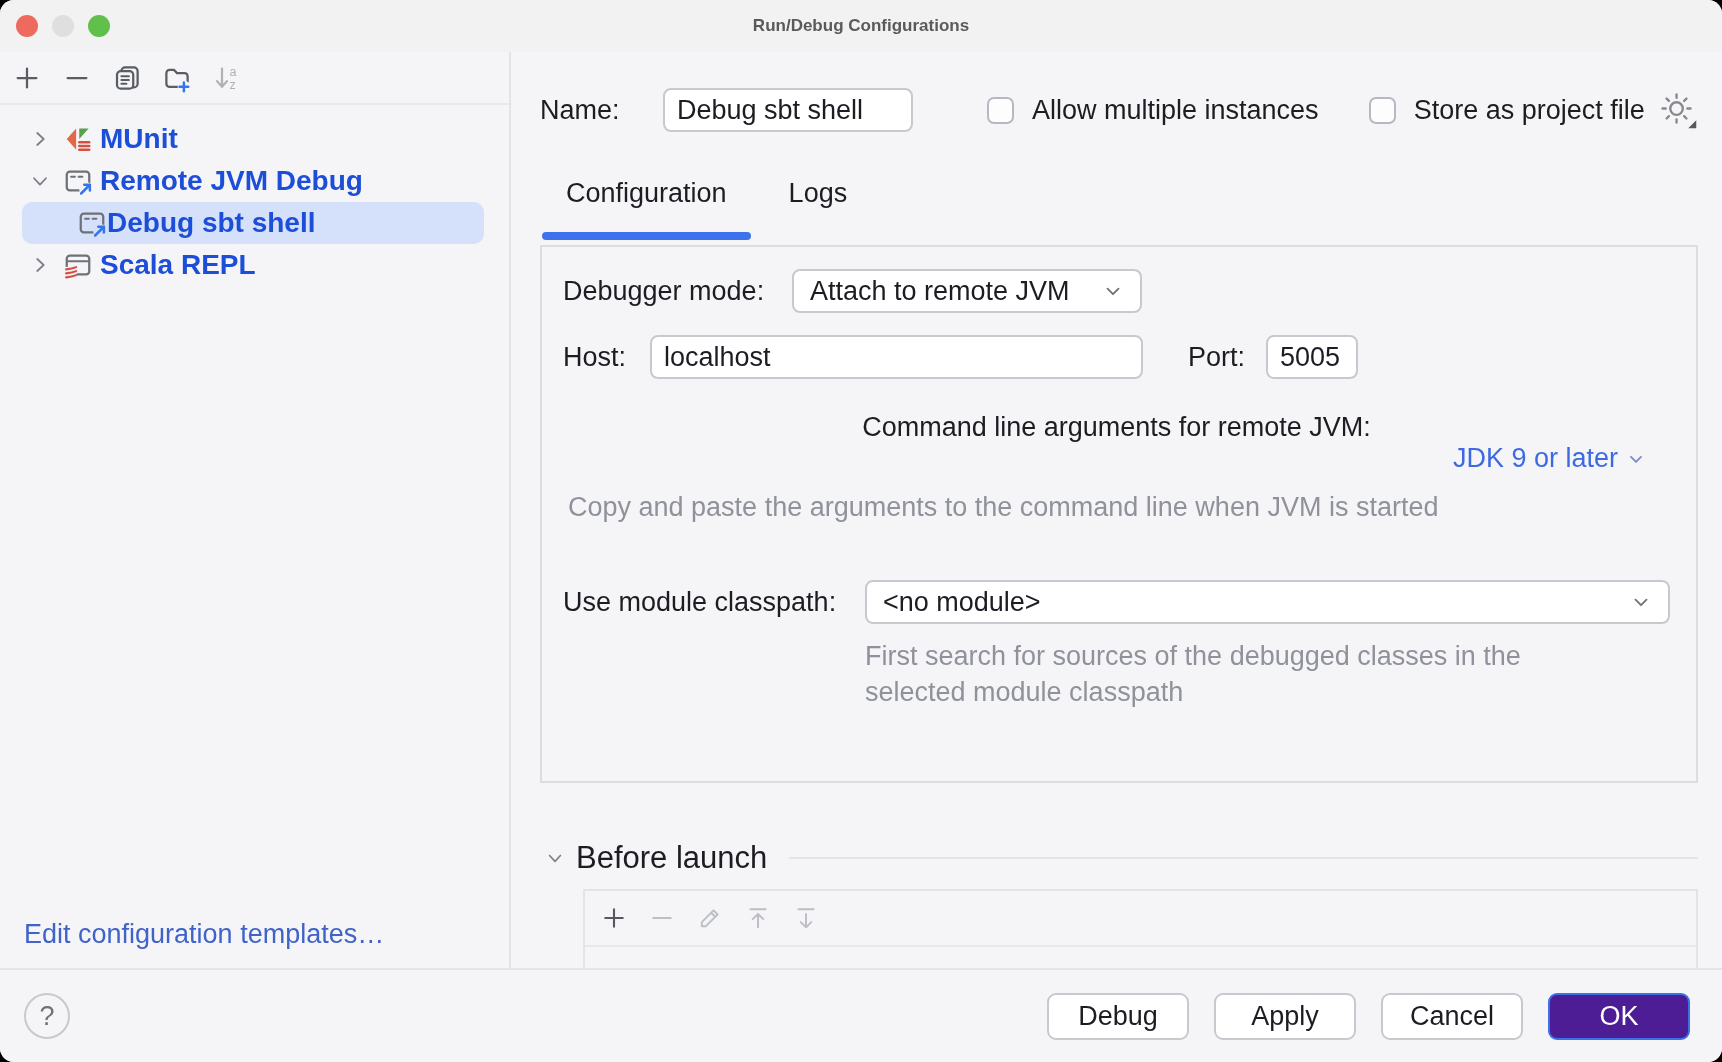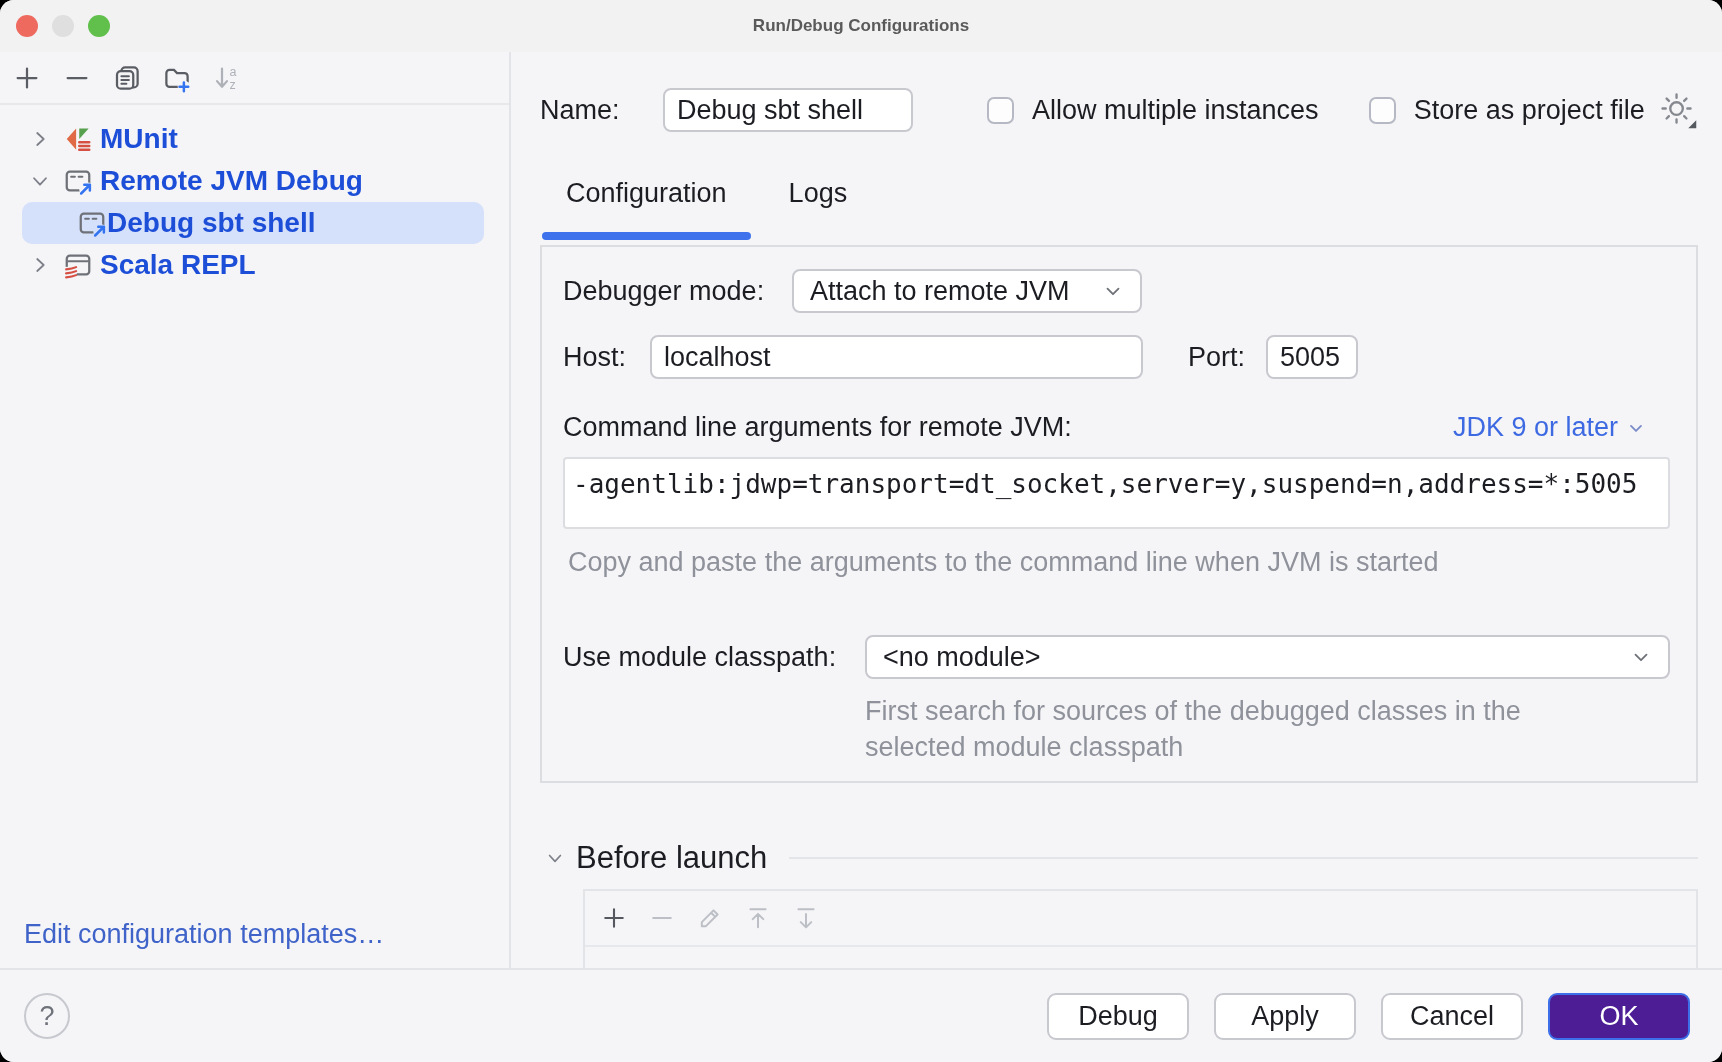--- a/index.html
+++ b/index.html
@@ -56,21 +56,21 @@
   .select{height:44px;border:2px solid #c8c9cf;border-radius:8px;background:#fff;display:flex;align-items:center;
           padding:0 16px;font-size:27px;color:#1c1d22;position:relative;}
   .select .chev{margin-left:auto;padding-left:14px;}
   .row-debugger .lbl{width:229px;}
   .row-debugger .select{width:350px;}
   .row-host{margin-top:22px;}
   .row-host .lbl{width:87px;}
   .host-input{width:493px;}
   .port-lbl{margin-left:45px;}
   .port-input{width:92px;margin-left:21px;}
-  .row-cmd-label{margin-top:33px;display:flex;align-items:center;}
+  .row-cmd-label{margin-top:33px;display:flex;align-items:center;flex-direction:column;}
   .jdk-link{margin-left:auto;color:#3d6ae2;display:flex;align-items:center;gap:8px;cursor:pointer;margin-right:24px;}
   .mono-field{margin-top:14px;height:72px;border:2px solid #dcdde1;border-radius:4px;background:#fff;
               font-family:"DejaVu Sans Mono","Liberation Mono",monospace;font-size:26px;color:#1c1d22;
               padding:10px 8px;white-space:nowrap;overflow:hidden;}
   .hint{color:#8f929b;font-size:27px;}
   .hint1{margin-top:18px;padding-left:5px;}
   .row-module{margin-top:57px;}
   .row-module .lbl{width:302px;flex:none;}
   .row-module .select{flex:1;}
   .hint2{margin-top:14px;margin-left:302px;max-width:700px;line-height:36px;}
@@ -274,23 +274,20 @@
       <div class="frow row-cmd-label">
         <div>Command line arguments for remote JVM:</div>
         <div class="jdk-link">
           <span>JDK 9 or later</span>
           <svg width="20" height="20" viewBox="0 0 24 24">
               <path d="M6 9.5l6 6 6-6" stroke="#7a8bc9" stroke-width="2.2" fill="none" stroke-linecap="round" stroke-linejoin="round"></path>
             </svg>
         </div>
       </div>
 
-      <div class="mono-field">
-        <span>-agentlib:jdwp=transport=dt_socket,server=y,suspend=n,address=*:5005</span>
-      </div>
 
       <div class="hint hint1">Copy and paste the arguments to the command line when JVM is started</div>
 
       <div class="frow row-module">
         <div class="lbl">Use module classpath:</div>
         <div class="select">
           <span>&lt;no module&gt;</span>
           <span class="chev">
             <svg width="22" height="22" viewBox="0 0 24 24">
                 <path d="M6 9.5l6 6 6-6" stroke="#6e7177" stroke-width="2" fill="none" stroke-linecap="round" stroke-linejoin="round"></path>

